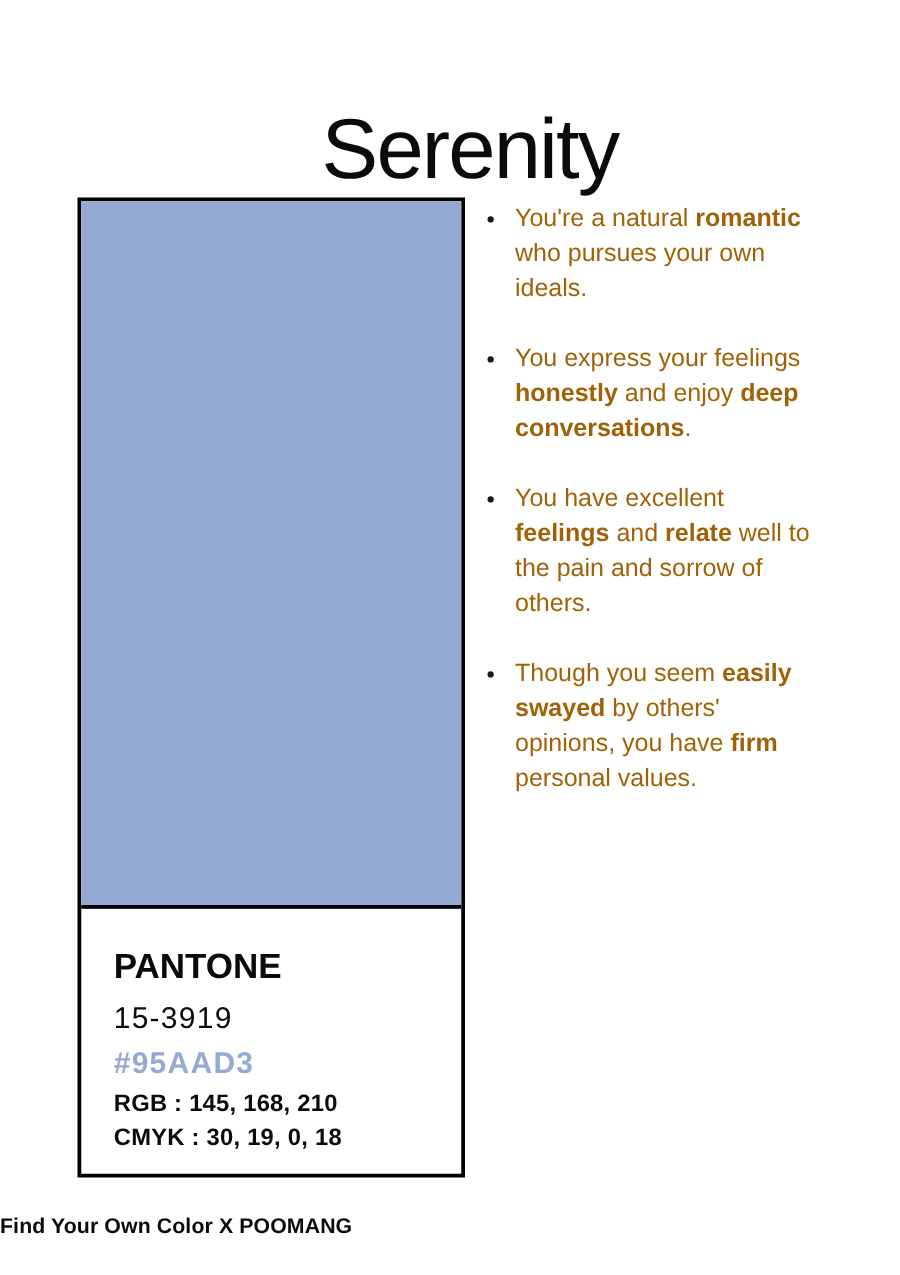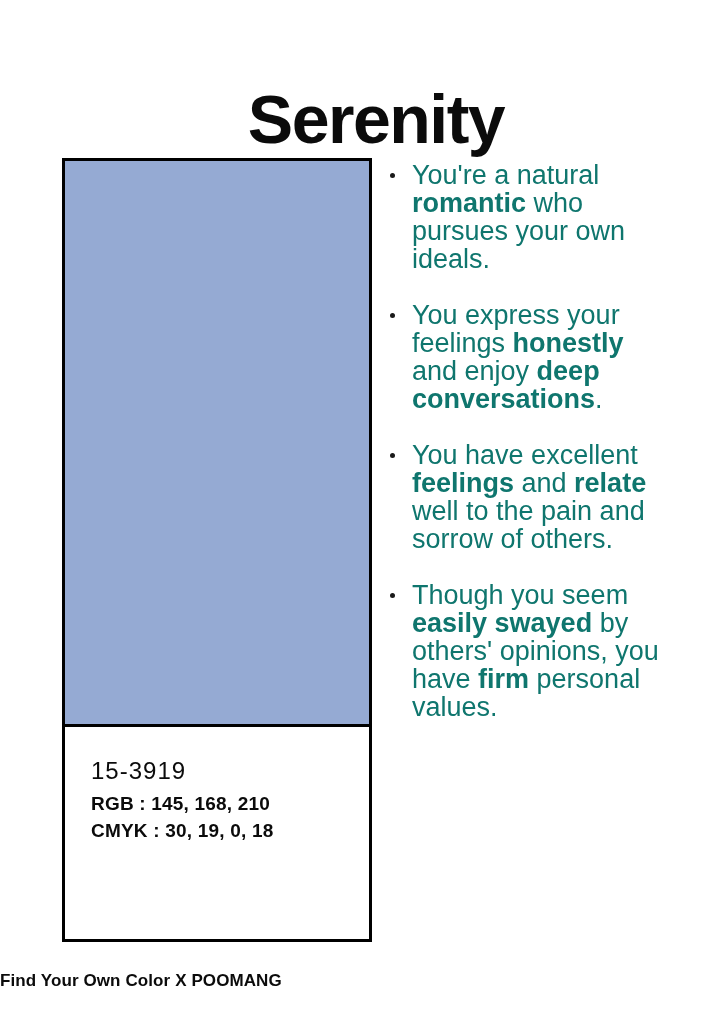--- a/index.html
+++ b/index.html
@@ -17,21 +17,21 @@
     overflow: hidden;
   }
   .title {
     position: absolute;
     top: 38px;
     left: 16px;
     right: 0;
     text-align: center;
     font-size: 68px;
     line-height: 1.05;
-    font-weight: 700;
+    font-weight: 400;
     letter-spacing: -1.5px;
     color: #0b0b0b;
     margin-left: 16px;
   }
   .card {
     position: absolute;
     left: 62px;
     top: 158px;
     width: 310px;
     height: 784px;
@@ -78,23 +78,23 @@
     top: 161px;
     width: 272px;
     margin: 0;
     padding: 0;
     list-style: none;
   }
   .traits li {
     display: flex;
     align-items: flex-start;
     margin: 0 0 28px 0;
-    font-size: 27px;
+    font-size: 20px;
     line-height: 28px;
-    color: #0f766e;
+    color: #a16207;
   }
   .dot {
     flex: none;
     width: 5px;
     height: 5px;
     border-radius: 50%;
     background: #1a1a1a;
     margin: 12px 17px 0 2px;
   }
   .trait-text b {
@@ -114,21 +114,23 @@
 </head>
 <body>
 
 <div class="page">
 
   <h1 class="title">Serenity</h1>
 
   <div class="card">
     <div class="swatch" style="background: rgb(149, 170, 211);"></div>
     <div class="card-info">
+      <div class="brand">PANTONE</div>
       <div class="code">15-3919</div>
+      <div class="hex" style="color: rgb(149, 170, 211);">#95AAD3</div>
       <div class="rgb">RGB : 145, 168, 210</div>
       <div class="cmyk">CMYK : 30, 19, 0, 18</div>
     </div>
   </div>
 
   <ul class="traits">
       <li>
         <span class="dot"></span>
         <span class="trait-text"><span>You're a natural </span><b>romantic</b><span> who pursues your own ideals.</span></span>
       </li>

